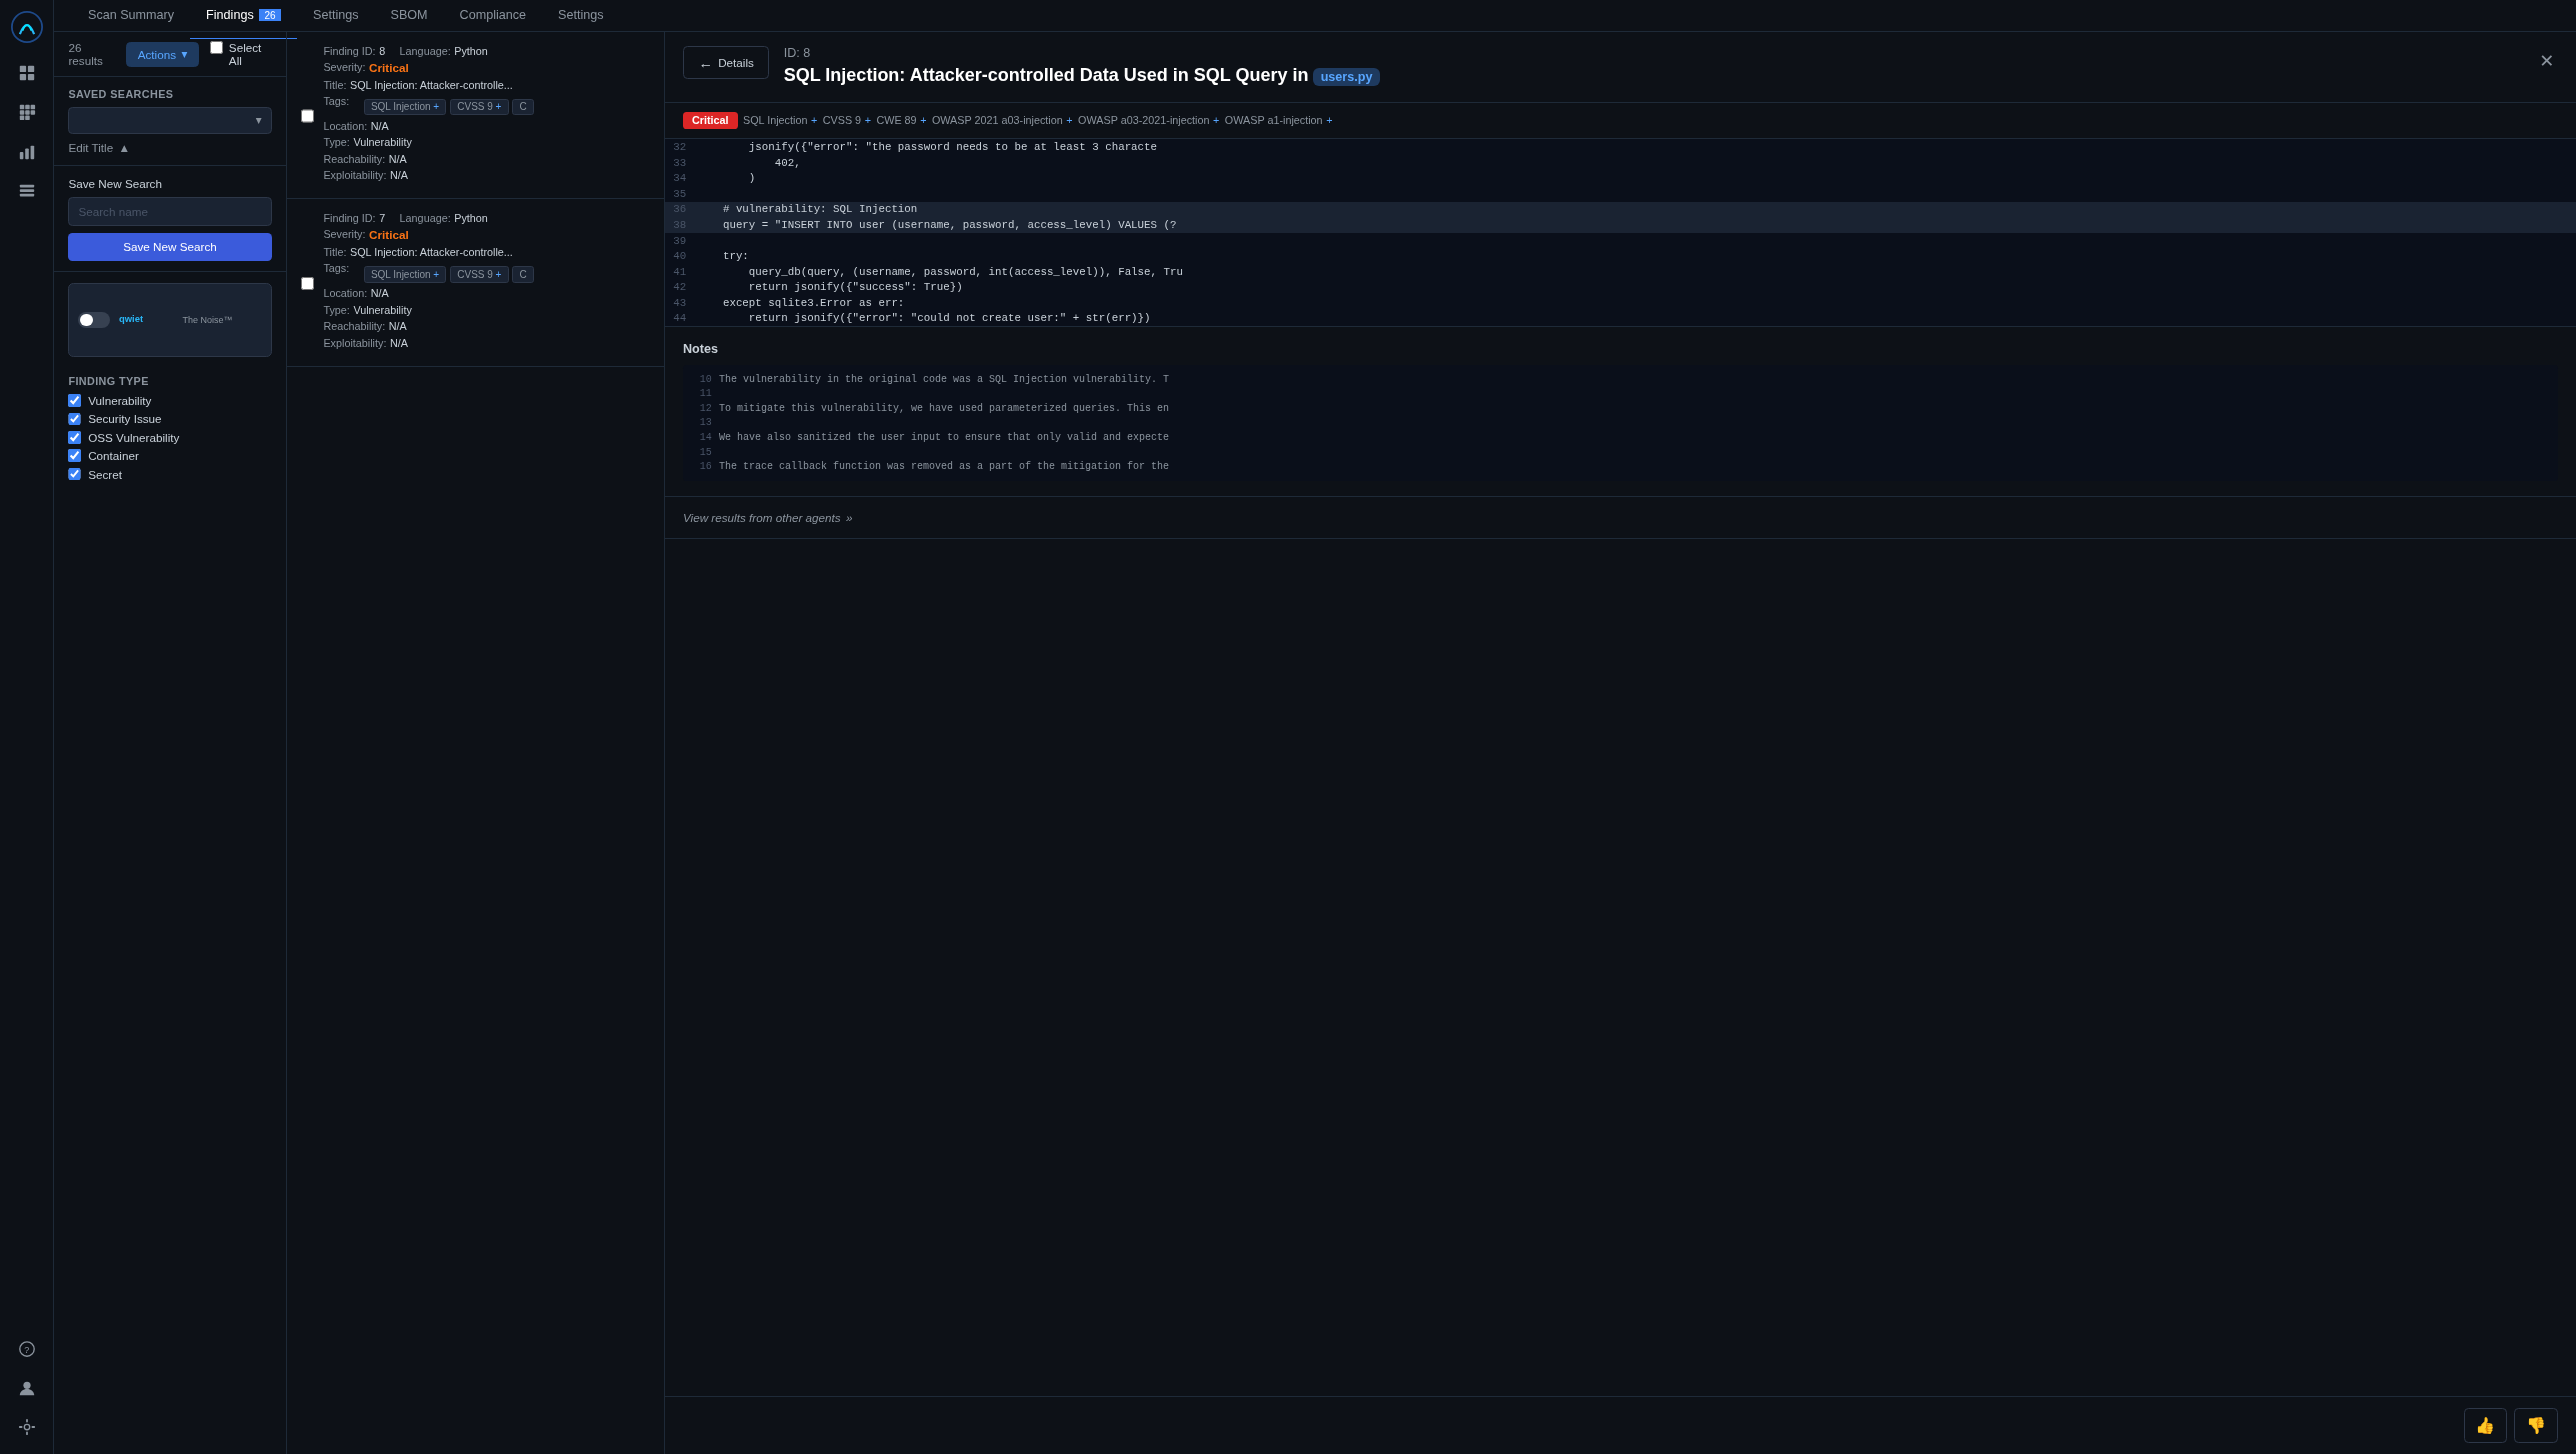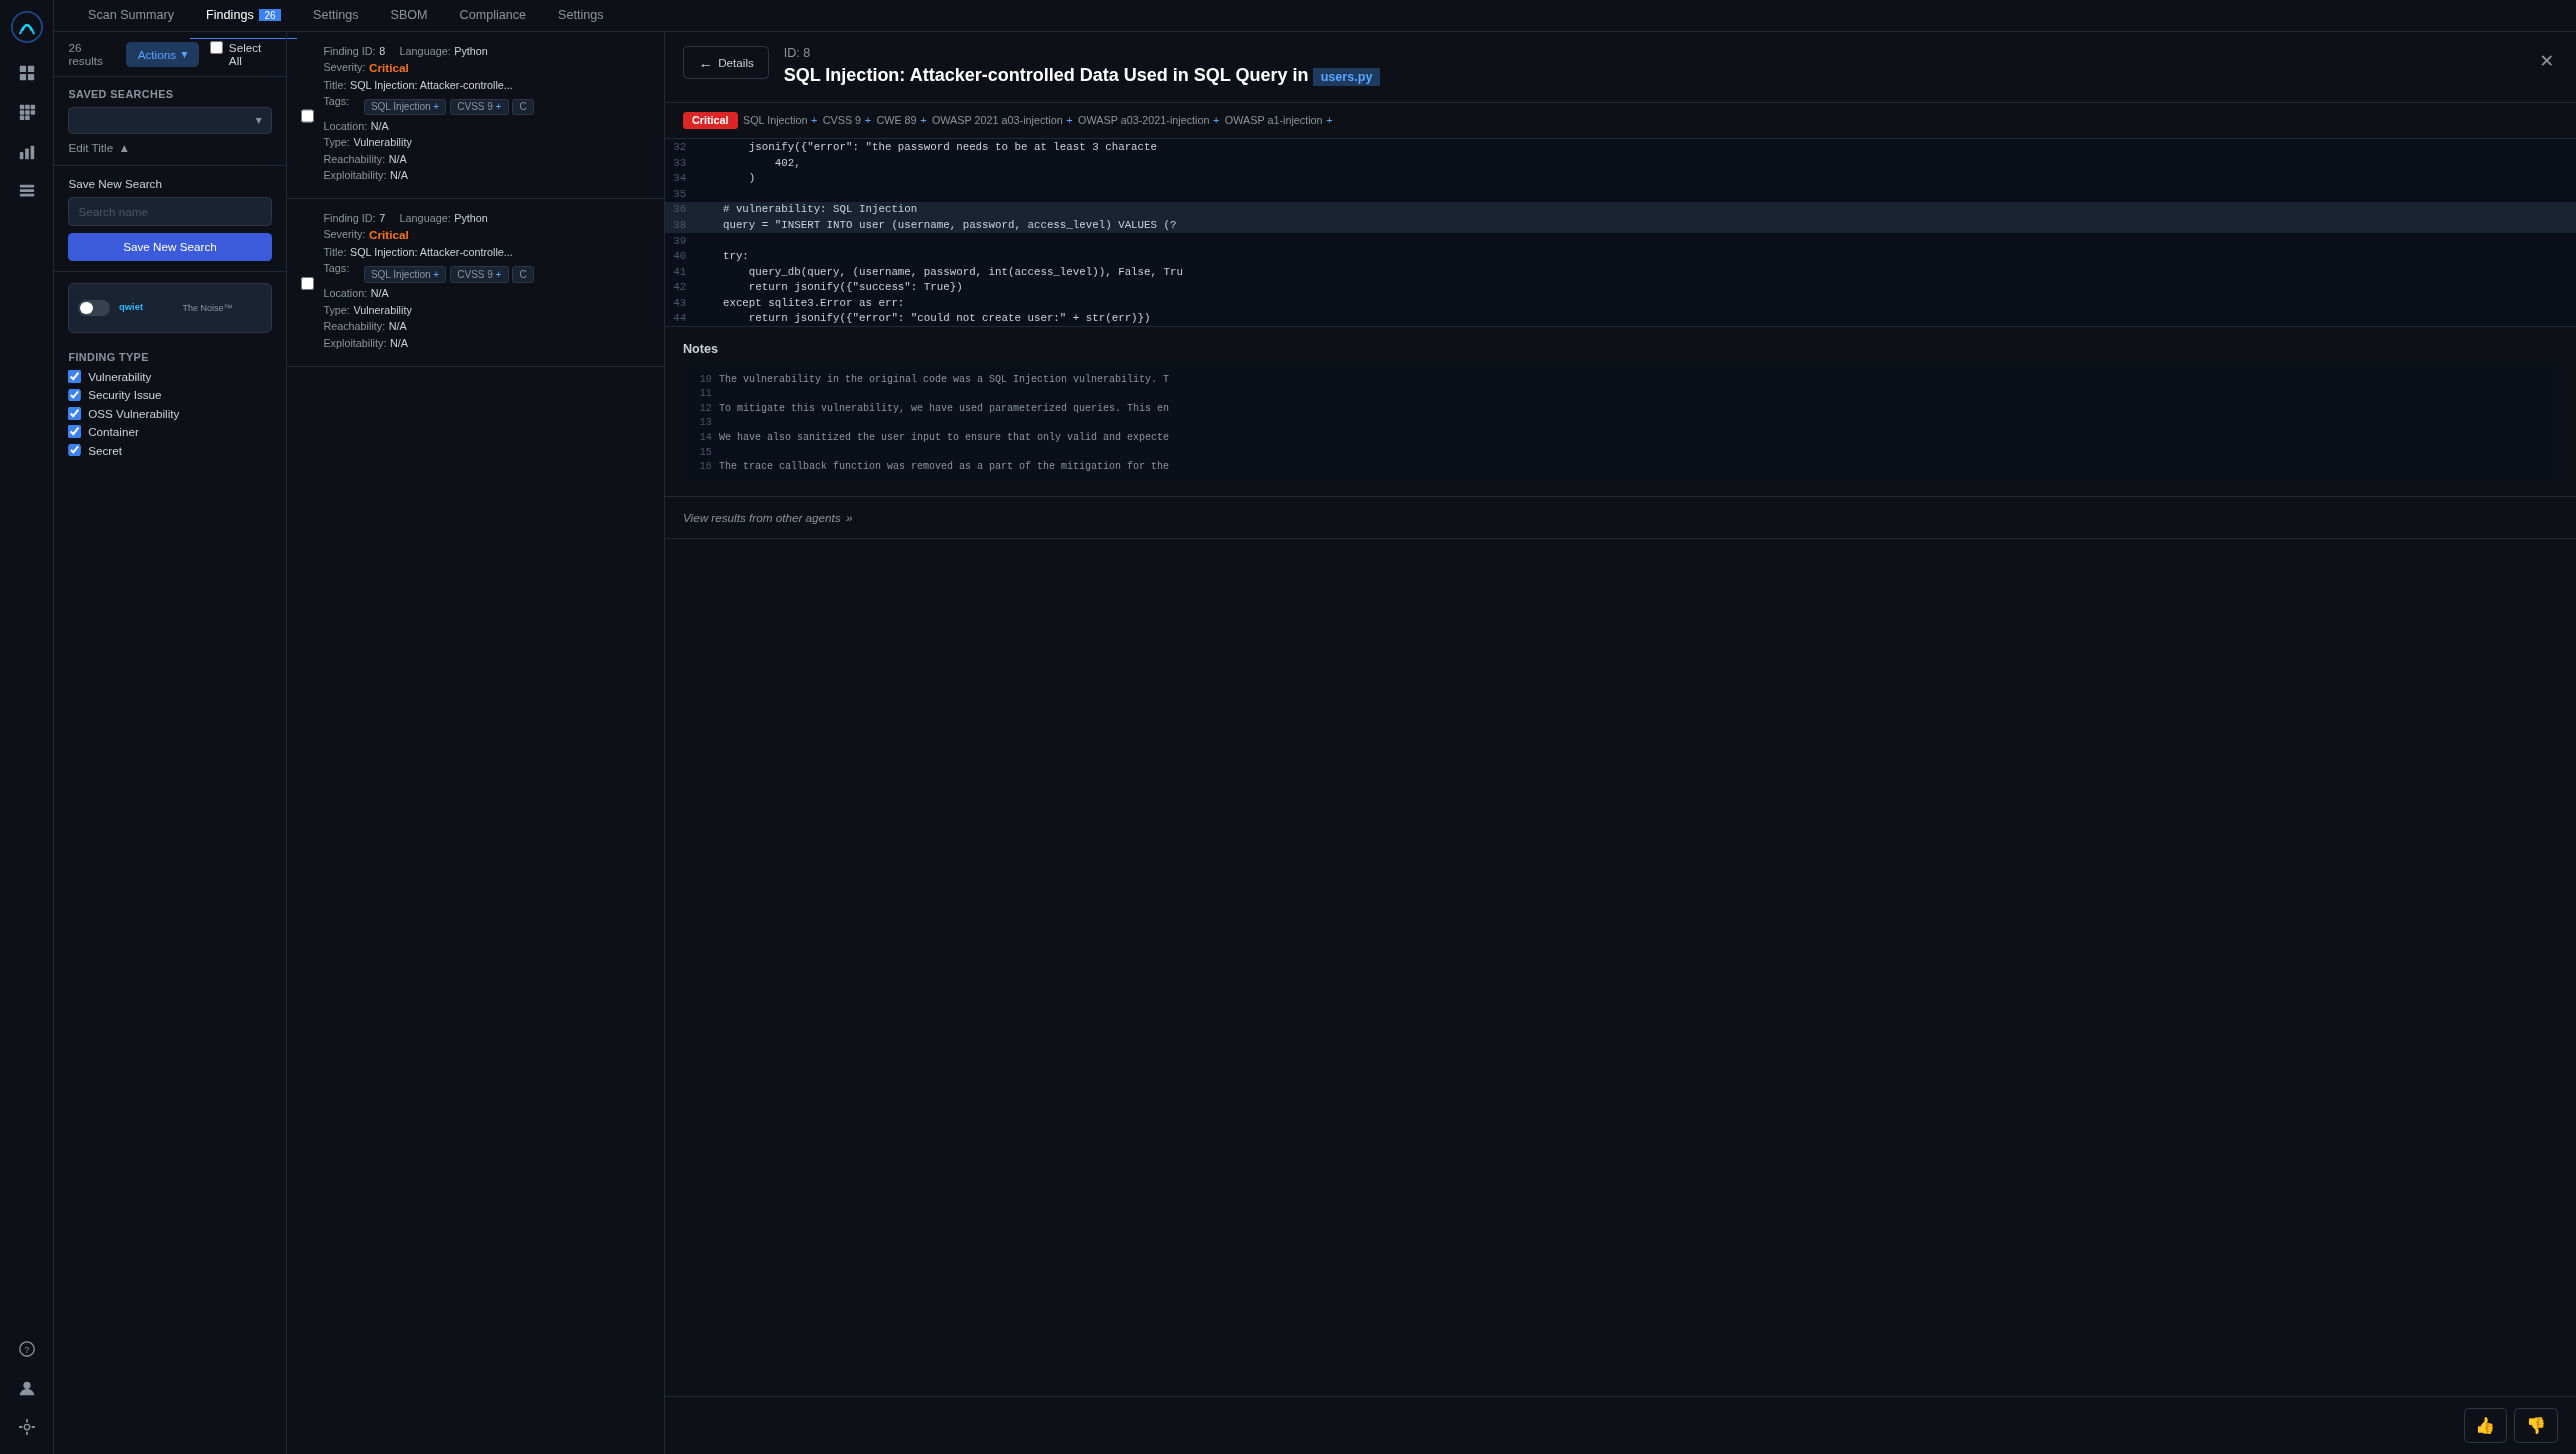--- a/index.html
+++ b/index.html
@@ -203,21 +203,21 @@
     }
 
     
     .qwiet-toggle-row {
       display: flex;
       align-items: center;
       gap: 9px;
       background: #1a2332;
       border: 0.9px solid #2d3748;
       border-radius: 5.4px;
-      padding: 13px 9px;
+      padding: 25px 9px;
       margin: 10.8px 14.4px;
     }
     .toggle-switch {
       position: relative;
       width: 32px;
       height: 16px;
     }
     .toggle-switch input { opacity: 0; width: 0; height: 0; }
     .toggle-slider {
       position: absolute;
@@ -361,21 +361,21 @@
     .detail-title {
       font-size: 18px;
       font-weight: 600;
       color: #ffffff;
       line-height: 1.3;
     }
     .filename-badge {
       background: #1e3a5f;
       color: #58a6ff;
       padding: 1.8px 7.2px;
-      border-radius: 0;
+      border-radius: 6px;
       font-size: 12.6px;
     }
     .close-btn {
       background: none;
       border: none;
       color: #8b949e;
       cursor: pointer;
       font-size: 18px;
       padding: 3.6px;
     }

